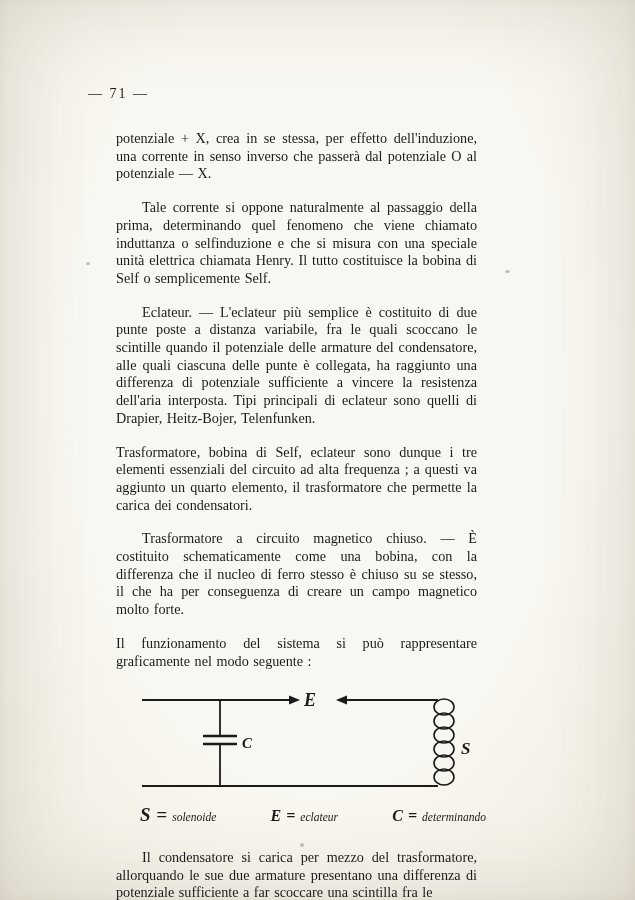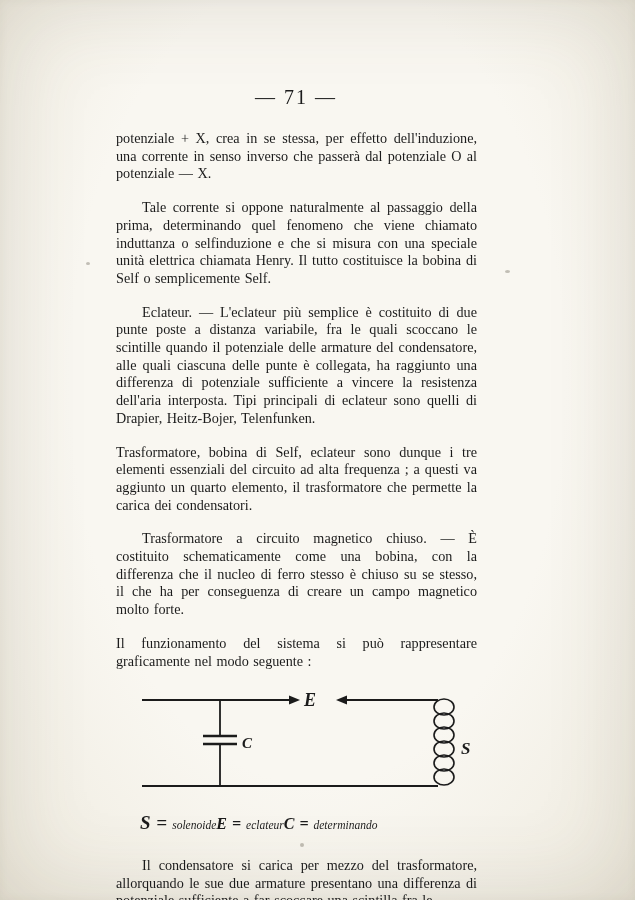--- a/index.html
+++ b/index.html
@@ -6,31 +6,31 @@
   body{
     width:635px;height:900px;
     background: radial-gradient(ellipse at 50% 42%, #f9f7f1 55%, #eeeade 100%);
     font-family:"Liberation Serif",serif;
     color:#1b1b1b;
     position:relative;overflow:hidden;
   }
   .vignette{position:absolute;inset:0;
     box-shadow:inset 0 0 90px rgba(92,80,55,.16), inset 0 0 10px rgba(92,80,55,.06);
     pointer-events:none}
-  .page-number{position:absolute;top:86px;left:100px;width:392px;text-align:center;
-    font-size:20px;letter-spacing:2px}
+  .page-number{position:absolute;top:86px;left:88px;width:392px;
+    font-size:14px;letter-spacing:2px}
   .text-block{position:absolute;top:114px;left:100px;width:393px;
     font-size:14.2px;line-height:17.7px;text-align:justify;word-spacing:1px}
   .text-block p{margin:16px}
   p.indent{text-indent:26px}
   .i{}
   .diagram-wrap{margin:15px 0 0 40px;width:348px}
   .diagram-wrap svg{display:block}
-  .legend{display:flex;align-items:baseline;
-    width:346px;margin:16px 0 0 40px;font-style:italic}
+  .legend{display:flex;justify-content:space-between;align-items:baseline;
+    width:346px;margin:8px 0 0 40px;font-style:italic}
   .legend .k{font-size:16px;font-weight:bold}
   .legend .k.big{font-size:19px}
   .legend .v{font-size:11.5px;margin-left:5px}
   .p-after-diagram{margin-top:22px !important}
   .speck{position:absolute;background:#5a5245;border-radius:50%;opacity:.35}
 </style>
 </head>
 <body>
 
 <div class="vignette"></div>

